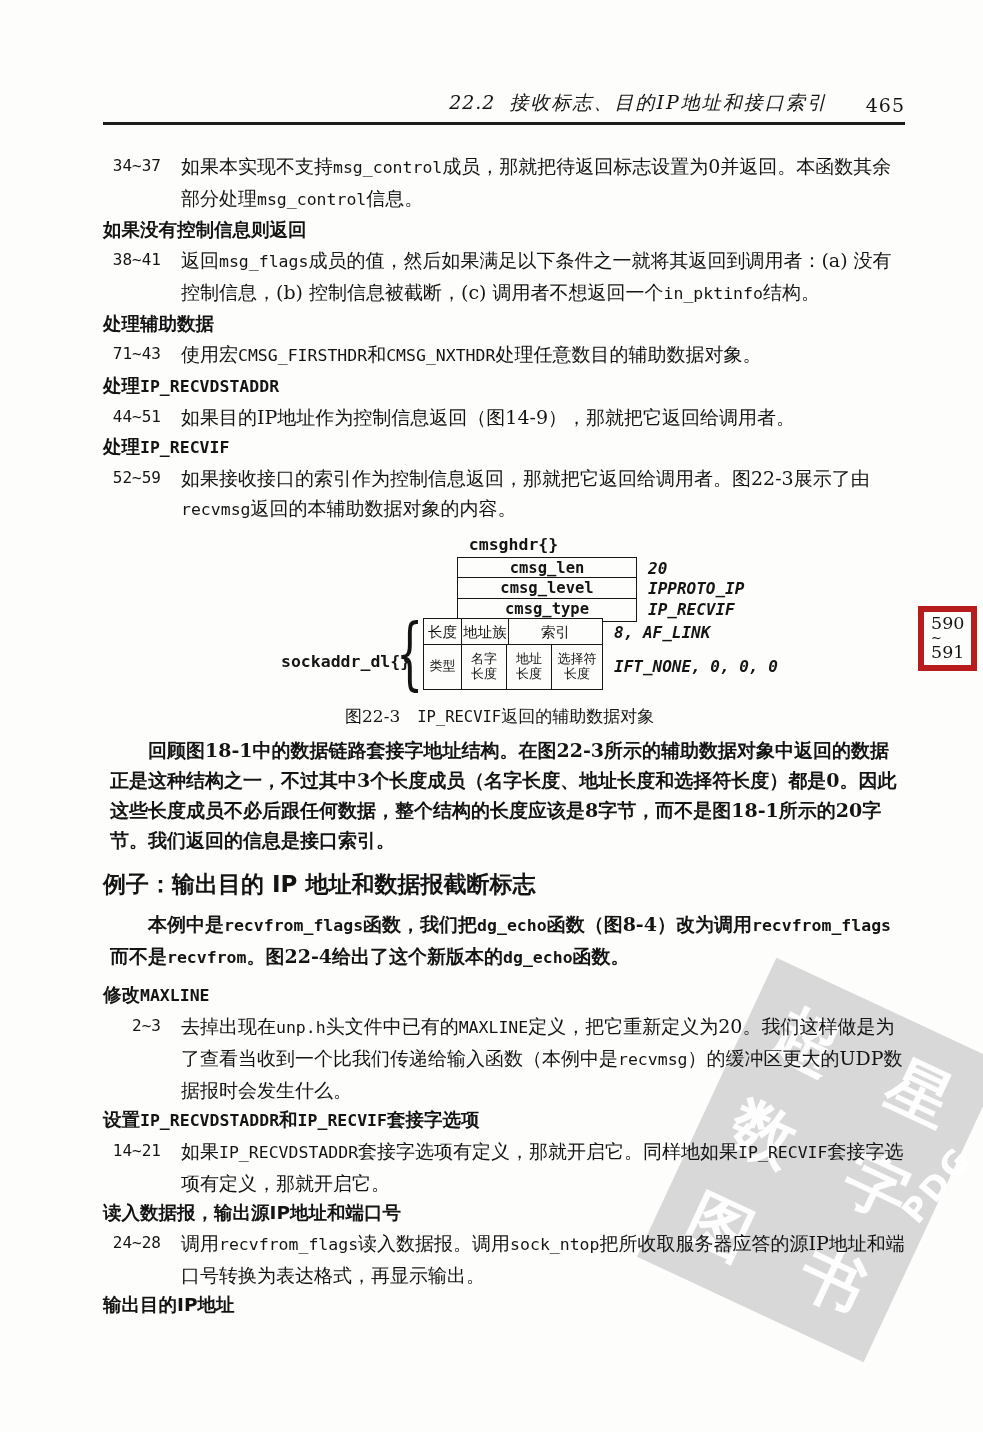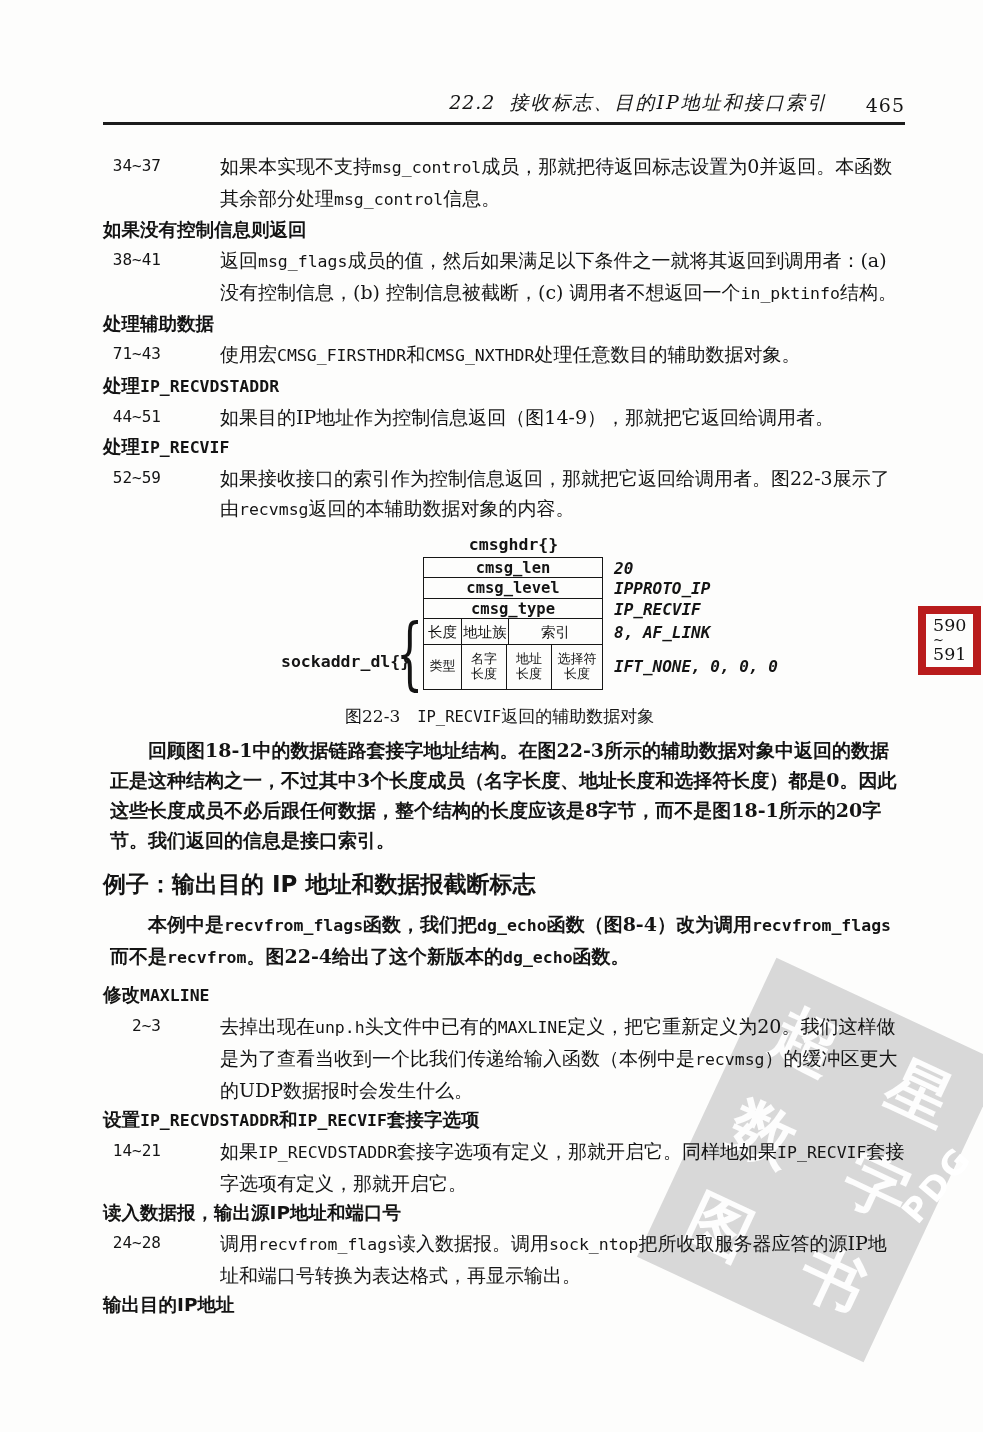--- a/index.html
+++ b/index.html
@@ -33,21 +33,21 @@
   
   .hdr{
     display:flex; justify-content:flex-end; align-items:flex-end;
     border-bottom:3px solid #1c1c1c; padding-bottom:6px;
   }
   .hdr-title{ font-style:italic; font-size:19px; letter-spacing:2px; }
   .hdr-sec{ margin-right:14px; letter-spacing:1px; }
   .hdr-page{ margin-left:38px; font-style:normal; font-size:19px; letter-spacing:1px; }
   
   .blocks{ padding-top:26px; font-size:19px; line-height:30px; }
-  .item{ display:flex;gap:39px; }
+  .item{ display:flex; }
   .item .num{
     flex:0 0 58px; text-align:right; padding-right:20px;
     font-family:"DejaVu Sans Mono","Liberation Mono",monospace; font-size:16px;
   }
   .item .itext{ flex:1; }
   .bold-h{
     font-family:"DejaVu Sans","Liberation Sans",sans-serif;
     font-weight:bold; font-size:18.5px;
   }
   .para{ margin:7px; text-indent:2em;font-weight:bold; }
@@ -73,21 +73,21 @@
     display:flex; align-items:center; justify-content:center;
     border-left:1.5px solid #161616; text-align:center;
     font-size:14.5px; line-height:1.12; white-space:pre-line;
     flex:1;
   }
   .fig-cell:first-child{ border-left:none; }
   .fig-cell.mono{
     font-family:"DejaVu Sans Mono","Liberation Mono",monospace;
     font-weight:bold; font-size:15.5px;
   }
-  .r0 .fig-cell-wrap,.r0,.r1,.r2{ height:22px; }
+  .r0 .fig-cell-wrap,.r0,.r1,.r2{ height:22px;margin-left:34px; }
   .r3{ height:27px; } .r4{ height:44px; }
   .r0 .fig-cells,.r1 .fig-cells,.r2 .fig-cells{ height:22px; }
   .r3 .fig-cells{ height:27px; } .r4 .fig-cells{ height:44px; }
   .r3 .c0{ flex:0 0 37px; } .r3 .c1{ flex:0 0 46px; } .r3 .c2{ flex:1; }
   .r4 .c0{ flex:0 0 37px; } .r4 .c1{ flex:0 0 44px; } .r4 .c2{ flex:0 0 44px; } .r4 .c3{ flex:1; }
   .r4 .fig-cell{ font-size:13px; }
   .fig-note{
     margin-left:11px; white-space:nowrap;
     font-family:"DejaVu Sans Mono","Liberation Mono",monospace;
     font-style:italic; font-weight:bold; font-size:16px;
@@ -103,21 +103,21 @@
     transform:scale(.5,.92); transform-origin:left top; line-height:1;
   }
   .fig-caption{
     margin:16px 0 0 -78px; white-space:nowrap;
     font-size:17px; line-height:22px;
   }
   .fig-caption .c{ font-size:15.5px; }
   
   .pagebox{
     position:absolute; left:918px; top:606px; z-index:1;
-    border:8px solid #b91c1c; background:#fdfdfc;
+    border:6px solid #b91c1c; background:#fdfdfc;
     padding:2px 7px 3px 7px; text-align:left;
     font-size:17.5px; line-height:19px;
   }
   .pagebox .mid{ font-size:13px; line-height:10px; }
 </style>
 </head>
 <body>
 
 <div class="page">
 

